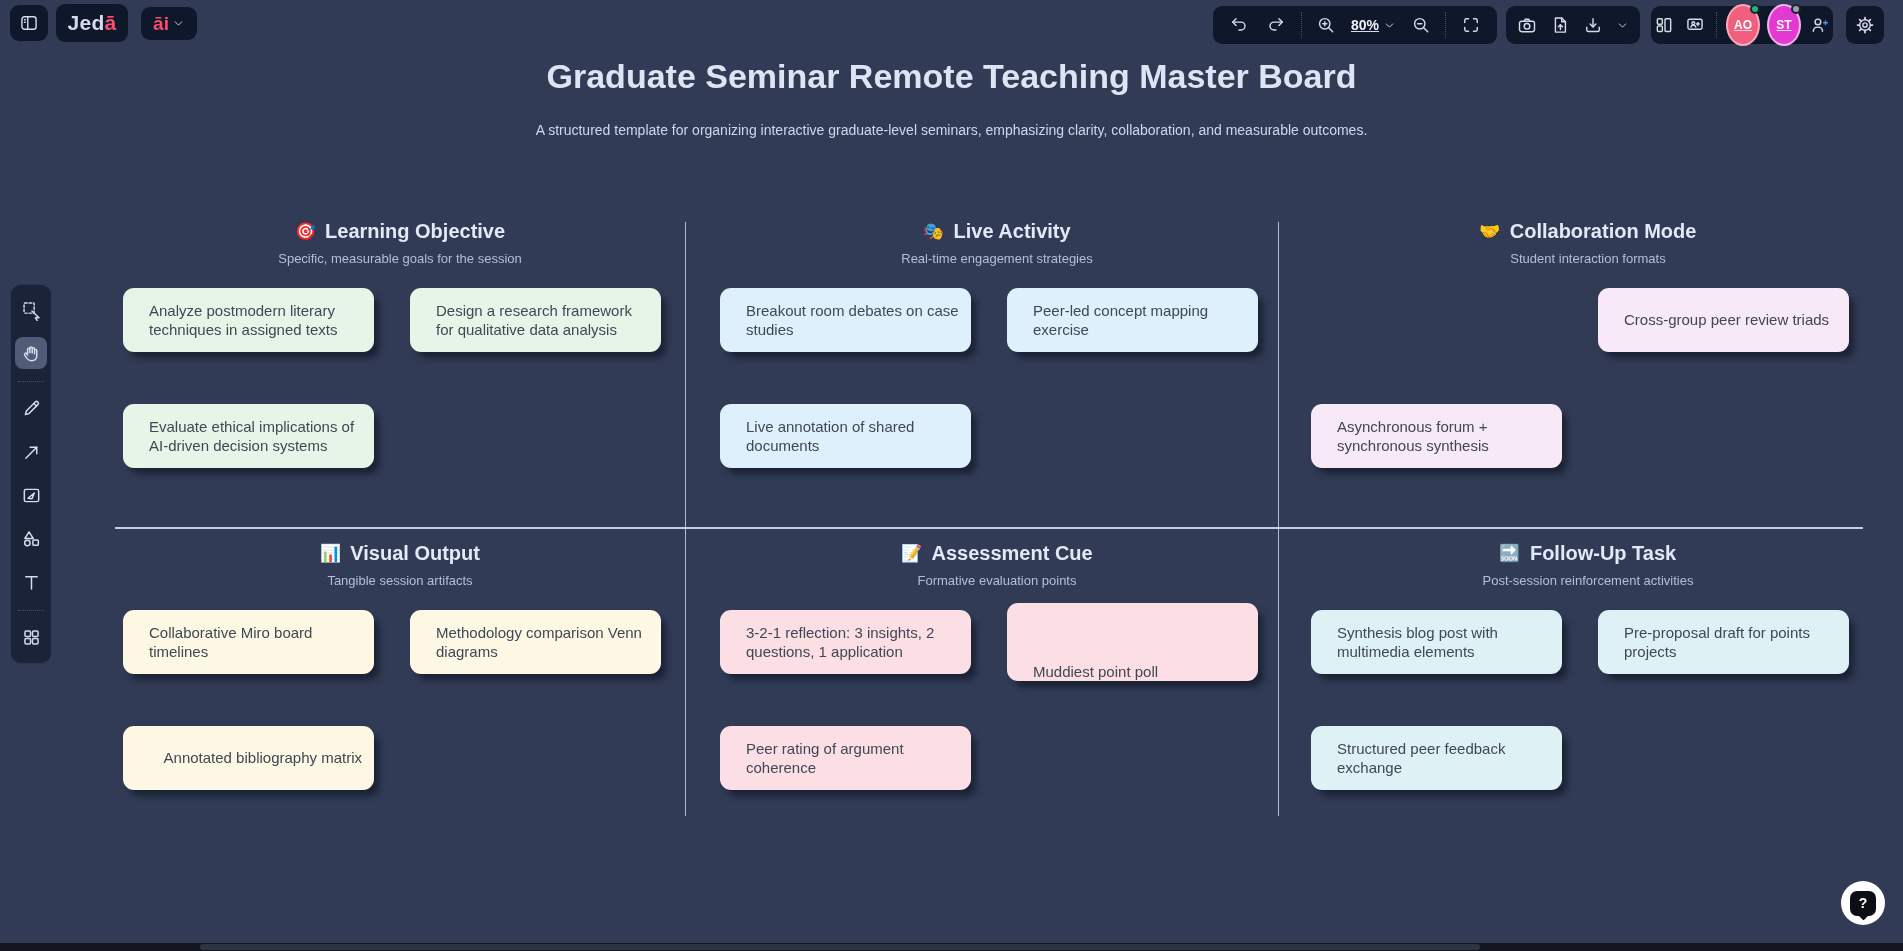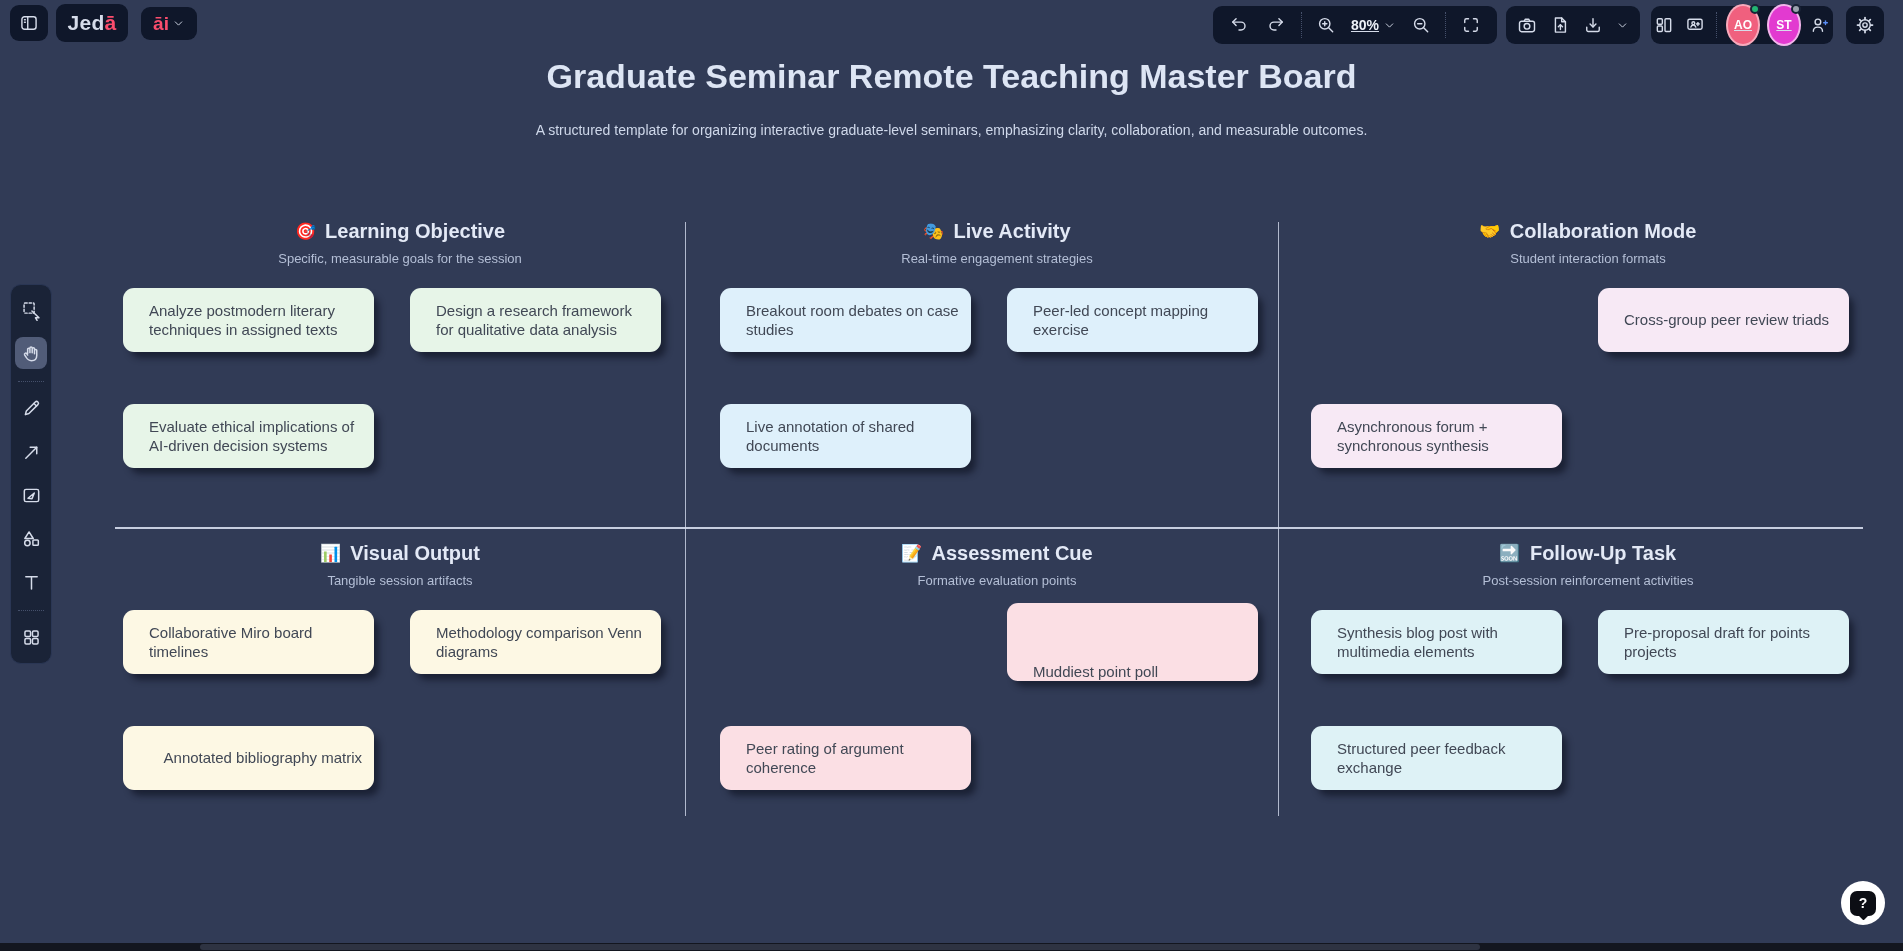--- a/index.html
+++ b/index.html
@@ -361,20 +361,23 @@
       <span>Annotated bibliography matrix</span>
     </div>
 </section>
 
 <section class="board-section ps4" style="--note: #fbdfe4;">
   <div class="sec-head">
     <span class="sec-icon">📝</span>
     <span>Assessment Cue</span>
   </div>
   <div class="sec-sub">Formative evaluation points</div>
+  <div class="note n1">
+      <span>3-2-1 reflection: 3 insights, 2 questions, 1 application</span>
+    </div>
   <div class="note n2">
       <span>Muddiest point poll</span>
     </div>
   <div class="note n3">
       <span>Peer rating of argument coherence</span>
     </div>
 </section>
 
 <section class="board-section ps5" style="--note: #def2f6;">
   <div class="sec-head">

